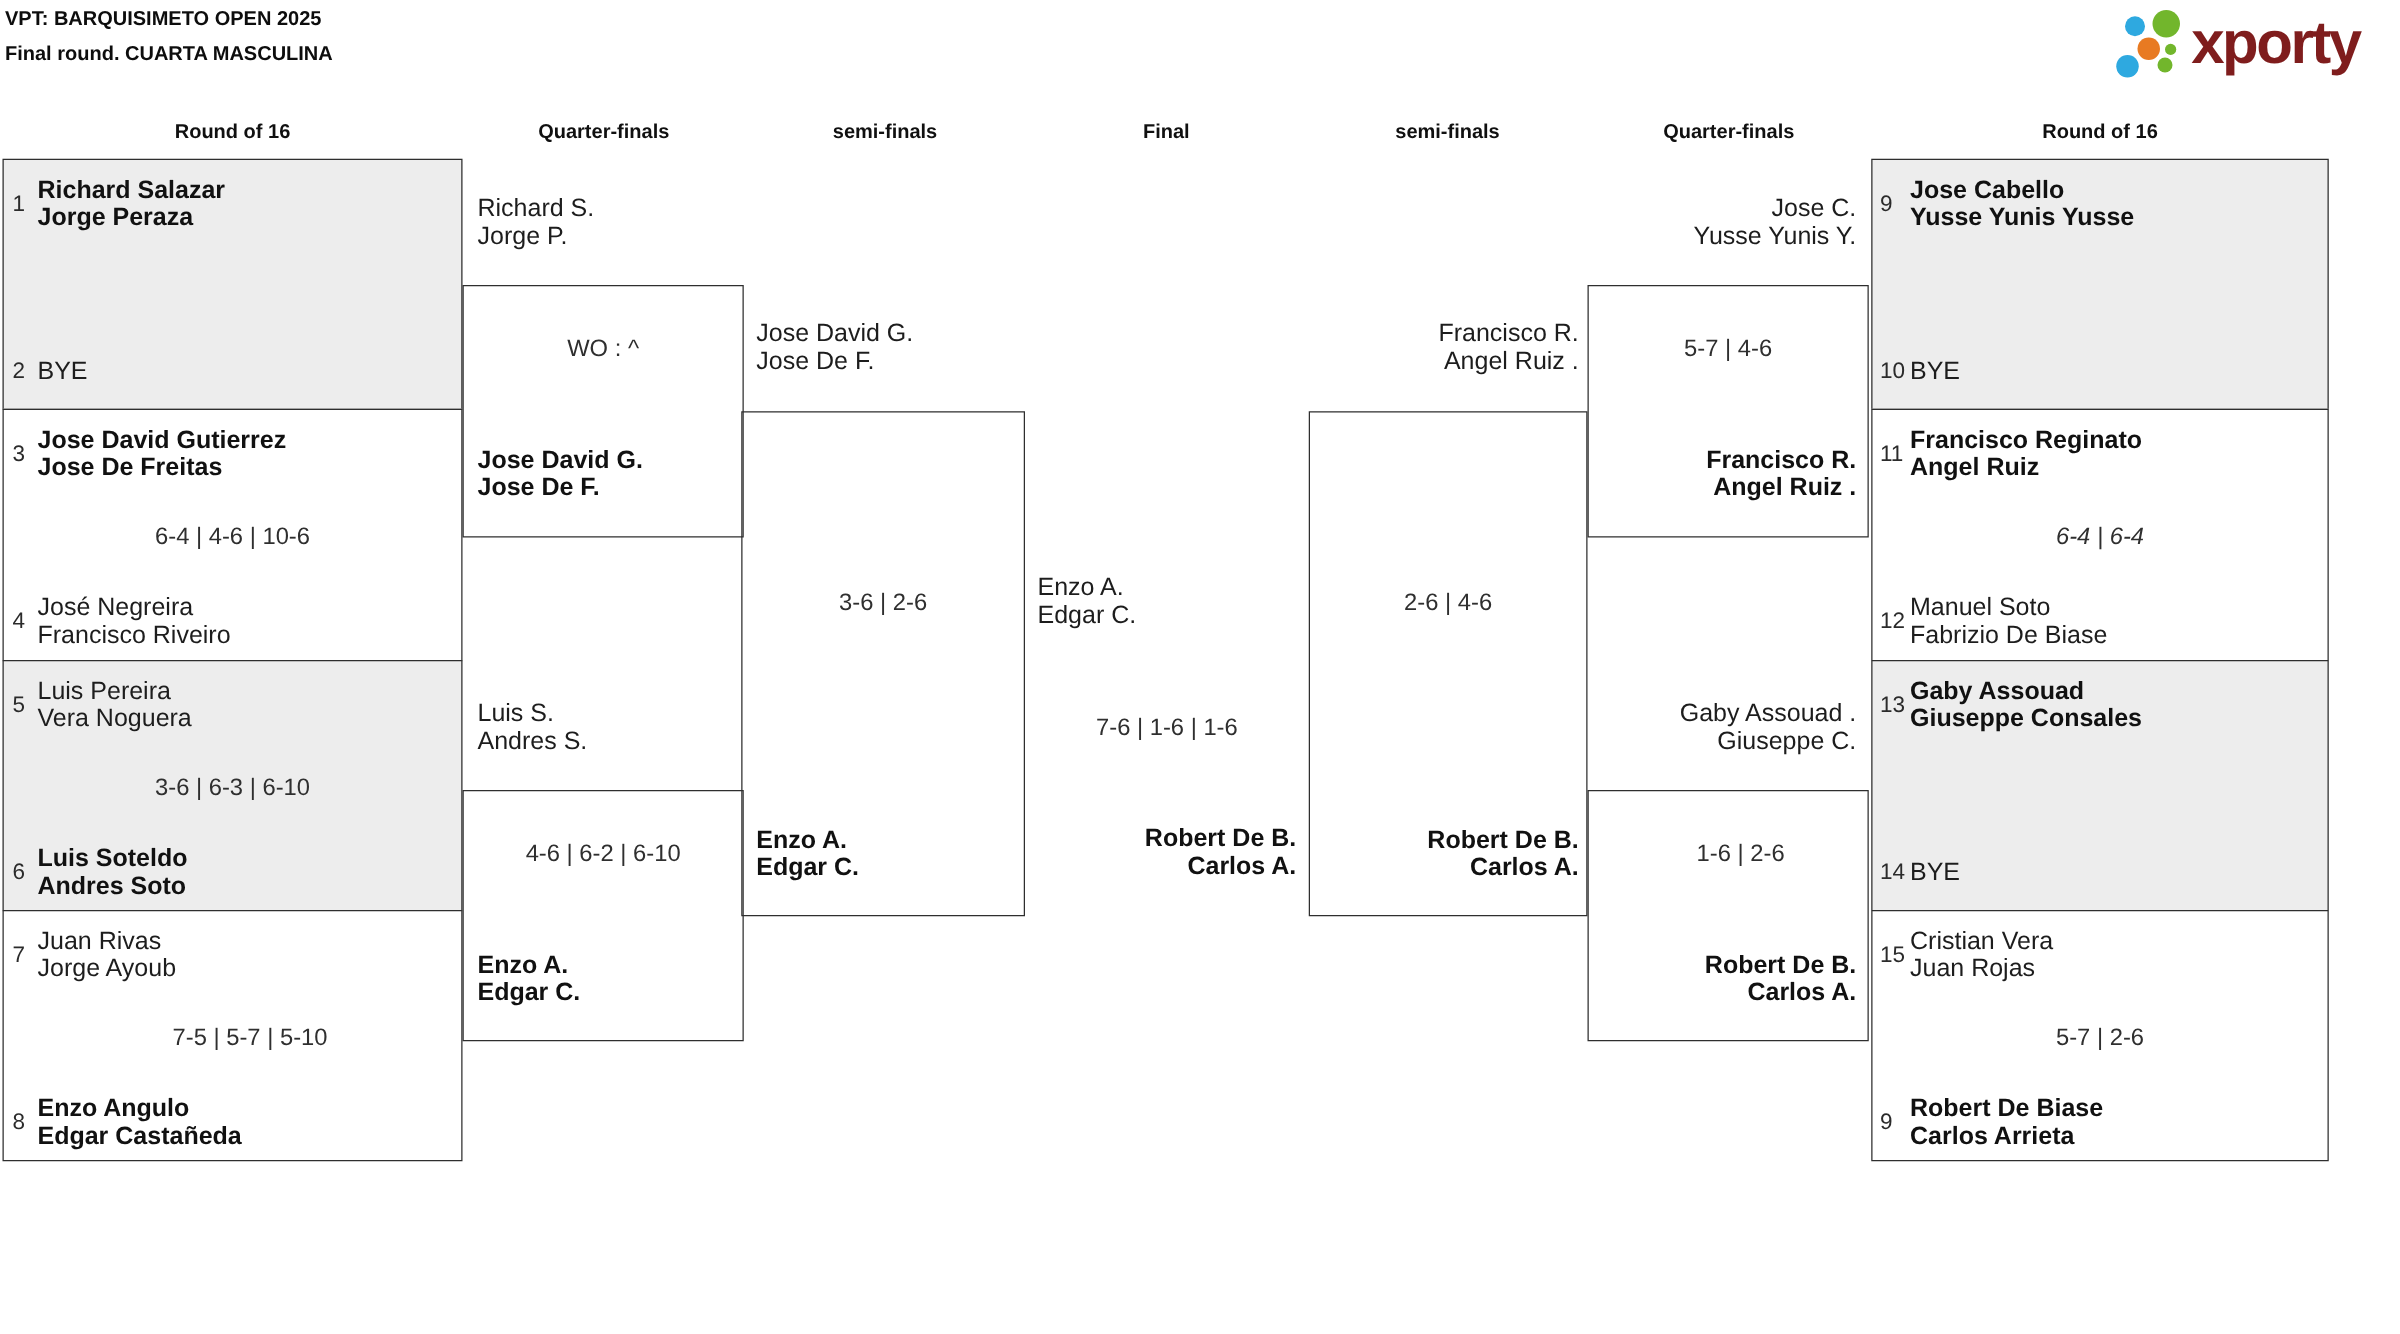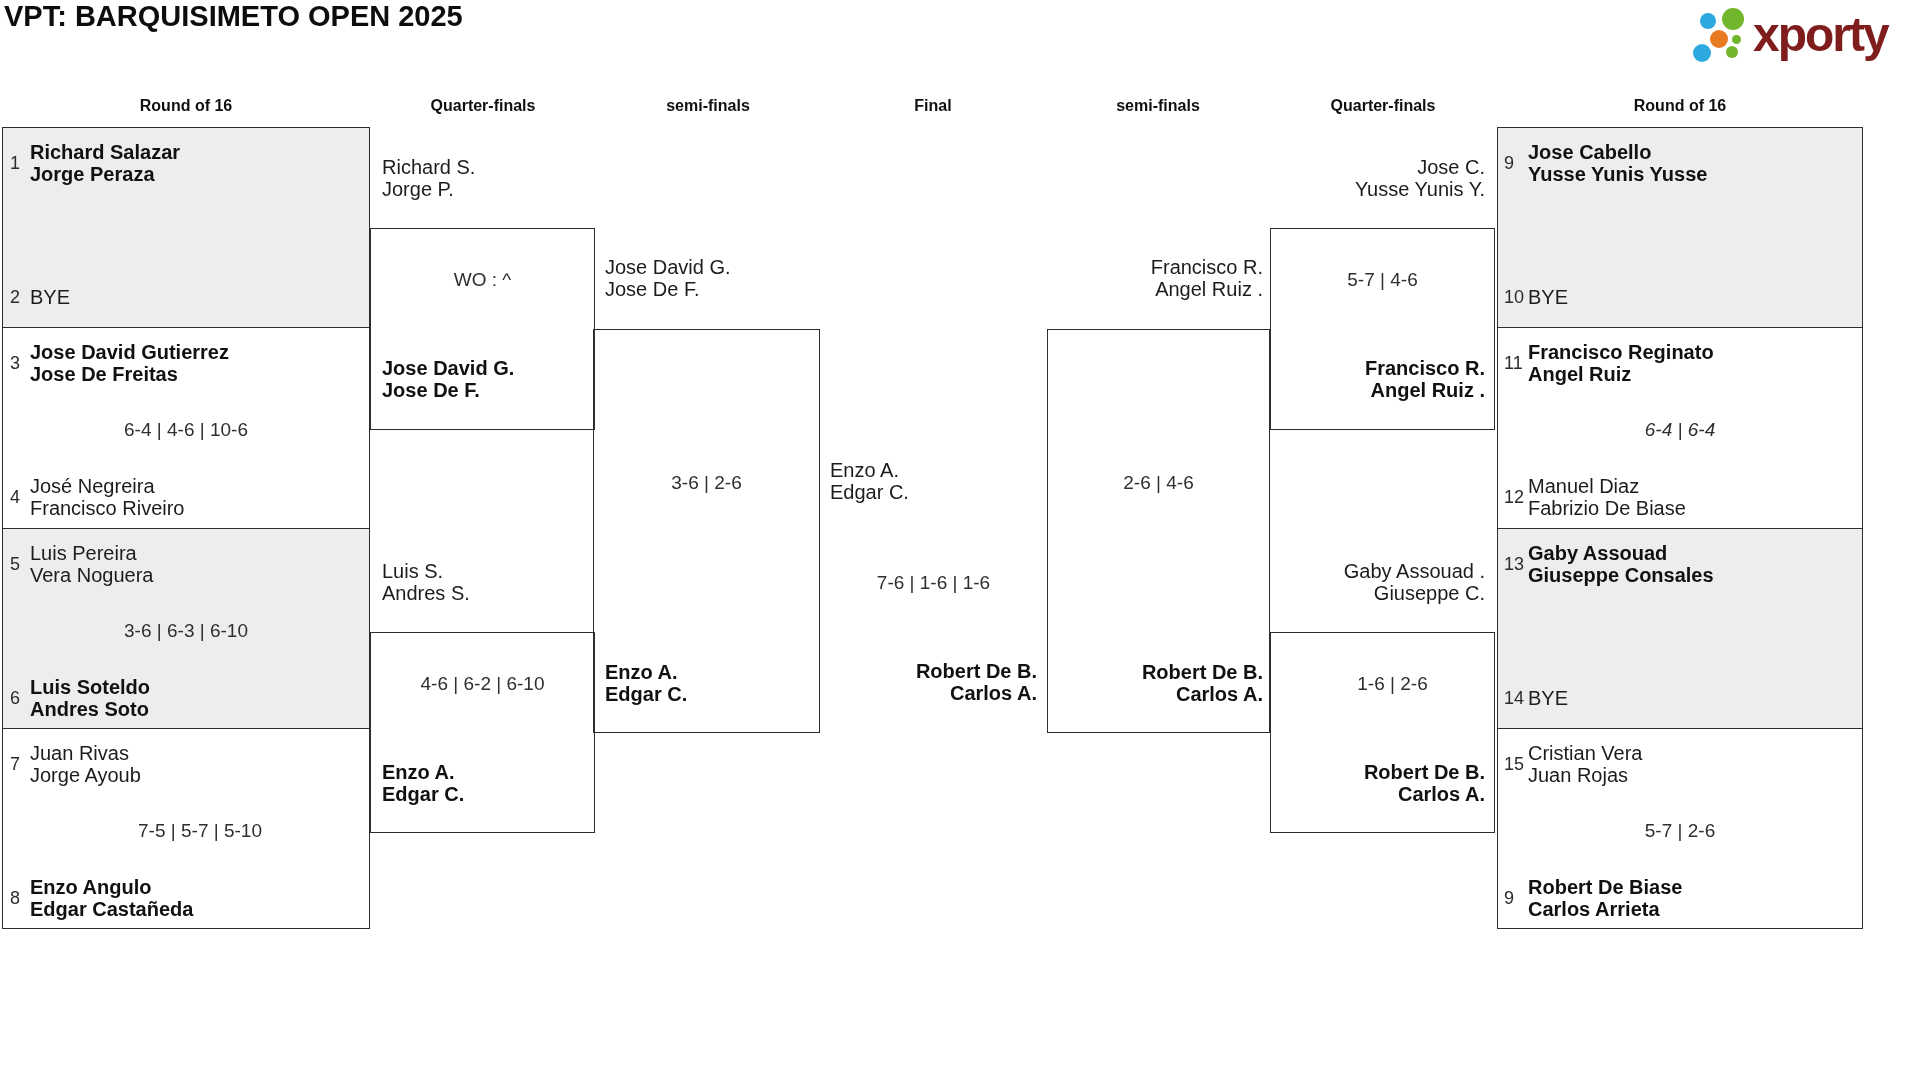--- a/index.html
+++ b/index.html
@@ -6,32 +6,33 @@
   #stage{position:relative;width:1920px;height:1067px;background:#fff;overflow:hidden;
          font-family:"Liberation Sans",sans-serif;color:#1d1d1d;}
   .box{position:absolute;border:1px solid #2e2e2e;box-sizing:border-box;background:#fff;}
   .box.gray{background:#ededed;}
   .nm{position:absolute;transform:translateY(-50%);font-size:20px;line-height:22px;color:#1d1d1d;white-space:nowrap;}
   .nm.b{font-weight:700;color:#111;}
   .nm.ra{text-align:right;}
   .sc{position:absolute;transform:translateY(-50%);font-size:19px;color:#2f2f2f;text-align:center;white-space:nowrap;}
   .sd{position:absolute;transform:translateY(-50%);font-size:18px;color:#2b2b2b;}
   .hd{position:absolute;transform:translate(-50%,-50%);font-size:16px;font-weight:600;color:#101010;white-space:nowrap;}
-  .title{position:absolute;left:4px;top:2px;font-size:29px;line-height:28px;font-weight:600;color:#0d0d0d;}
+  .title{position:absolute;left:4px;top:2px;font-size:16px;line-height:28px;font-weight:600;color:#0d0d0d;}
   .dot{position:absolute;border-radius:50%;}
   .wordmark{position:absolute;left:1753px;top:0;font-size:48px;line-height:70px;font-weight:800;
             letter-spacing:-2px;color:#7f1d1d;text-align:center;}
 </style>
 </head>
 <body>
 
 <div id="stage">
 
   <div class="title">
     <div>VPT: BARQUISIMETO OPEN 2025</div>
+    <div>Final round. CUARTA MASCULINA</div>
   </div>
 
   <div>
     <div class="dot" style="left:1700px;top:13px;width:16px;height:16px;background:#2ea9e0;"></div>
     <div class="dot" style="left:1722px;top:8px;width:22px;height:22px;background:#72b62c;"></div>
     <div class="dot" style="left:1710px;top:30px;width:18px;height:18px;background:#e87a22;"></div>
     <div class="dot" style="left:1732px;top:35px;width:9px;height:9px;background:#72b62c;"></div>
     <div class="dot" style="left:1693px;top:44px;width:18px;height:18px;background:#2ea9e0;"></div>
     <div class="dot" style="left:1726px;top:46px;width:12px;height:12px;background:#72b62c;"></div>
     <div class="wordmark">xporty</div>
@@ -116,21 +117,21 @@
   <div class="nm" style="left:1528px;top:297px;">BYE</div>
 
   <div class="sd" style="left:1504px;top:363px;">11</div>
   <div class="nm b" style="left:1528px;top:363px;">
     <div>Francisco Reginato</div>
       <div>Angel Ruiz</div>
   </div>
   <div class="sc" style="left:1497px;top:430px;width:366px;font-style:italic;">6-4 | 6-4</div>
   <div class="sd" style="left:1504px;top:497px;">12</div>
   <div class="nm" style="left:1528px;top:497px;">
-    <div>Manuel Diaz</div>
+    <div>Manuel Soto</div>
       <div>Fabrizio De Biase</div>
   </div>
 
   <div class="sd" style="left:1504px;top:564px;">13</div>
   <div class="nm b" style="left:1528px;top:564px;">
     <div>Gaby Assouad</div>
       <div>Giuseppe Consales</div>
   </div>
   <div class="sd" style="left:1504px;top:698px;">14</div>
   <div class="nm" style="left:1528px;top:698px;">BYE</div>

